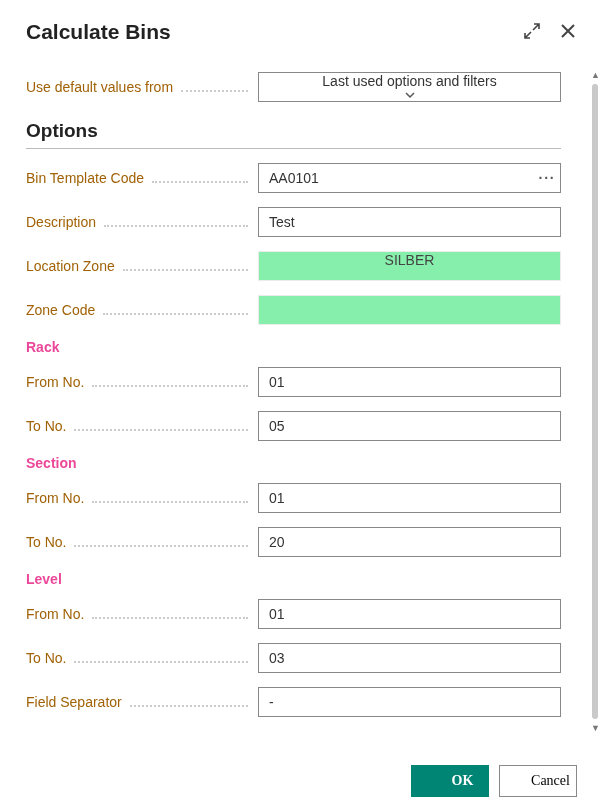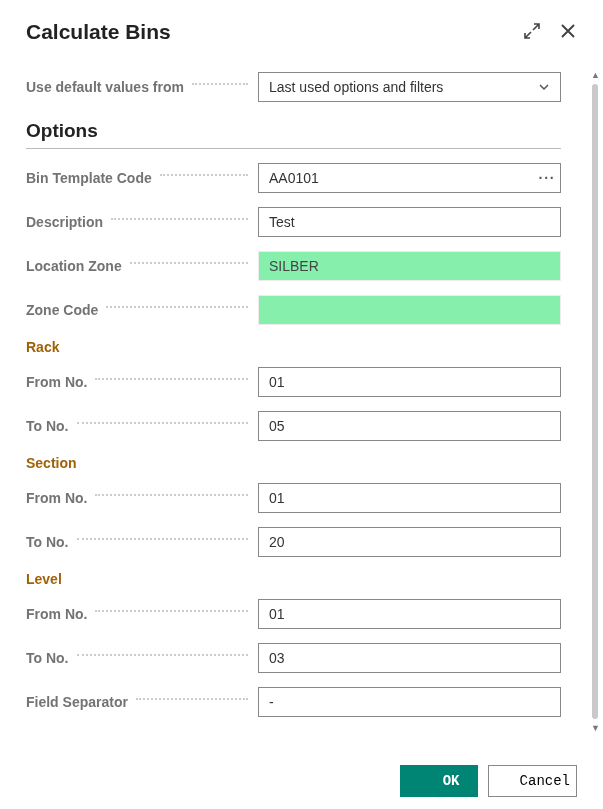--- a/index.html
+++ b/index.html
@@ -50,24 +50,24 @@
     padding-right: 16px;
   }
   .row {
     display: flex;
     align-items: center;
     margin-bottom: 14px;
   }
   .label-col {
     width: 232px;
     display: flex;
-    color: #737373;
+    align-items: center;
+    color: #a16207;
     font-size: 14px;
     position: relative;
-    font-weight: bold;
   }
   .label-text { white-space: nowrap; }
   .dots {
     flex: 1;
     border-bottom: 2px dotted #ccc;
     margin-left: 8px;
     margin-right: 10px;
     height: 0;
     position: relative;
     top: 4px;
@@ -77,20 +77,21 @@
   }
   .input, .select, .readonly {
     width: 100%;
     height: 30px;
     border: 1px solid #888;
     padding: 0 10px;
     font-size: 14px;
     font-family: inherit;
     background: #fff;
     color: #333;
+    flex-direction: column;
   }
   .select {
     display: flex;
     align-items: center;
     justify-content: space-between;
     cursor: pointer;
   }
   .select svg {
     width: 12px; height: 12px;
     stroke: #555; stroke-width: 1.5; fill: none;
@@ -122,21 +123,21 @@
   .section-title {
     font-size: 19px;
     font-weight: 600;
     color: #222;
     margin: 18px 0 4px 0;
     border-bottom: 1px solid #bbb;
     padding-bottom: 6px;
   }
   .subheader {
     font-weight: 600;
-    color: #a16207;
+    color: #ec4899;
     margin: 10px 0 12px 0;
   }
   .toggle {
     width: 40px;
     height: 20px;
     border-radius: 10px;
     background: #008575;
     position: relative;
     cursor: pointer;
   }
@@ -154,21 +155,21 @@
     padding-top: 18px;
     border-top: none;
   }
   .btn {
     min-width: 78px;
     height: 32px;
     border: 1px solid #888;
     background: #fff;
     font-size: 14px;
     cursor: pointer;
-    font-family: Liberation Mono, monospace;
+    font-family: Liberation Serif, serif;
     padding-left: 31px;
   }
   .btn.primary {
     background: #008575;
     border-color: #008575;
     color: #fff;
     font-weight: 600;
   }
   .scroll-indicator {
     position: absolute;

